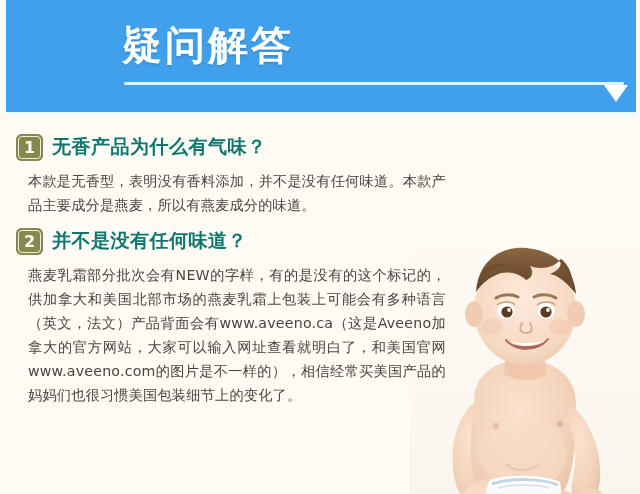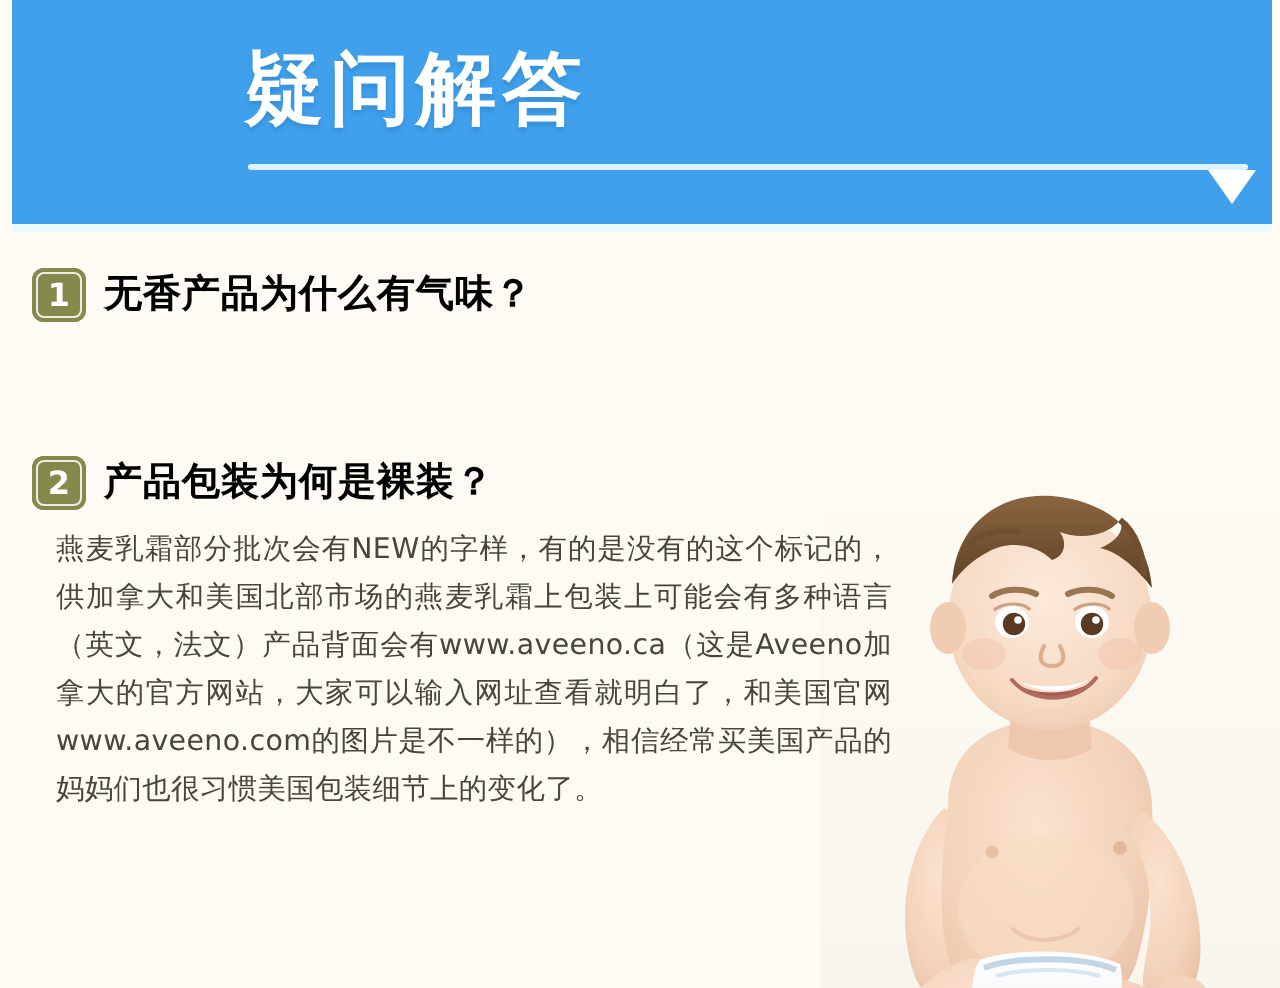--- a/index.html
+++ b/index.html
@@ -111,21 +111,21 @@
     border-radius: 4px;
     width: 21px;
     height: 21px;
     line-height: 21px;
     margin: 2px auto;
     font-size: 16px;
   }
   .qa-question {
     font-size: 19px;
     font-weight: bold;
-    color: #000000;
+    color: #0f766e;
     letter-spacing: 0.5px;
     white-space: nowrap;
   }
 
   .qa-body {
     margin-top: 7px;
     padding-left: 12px;
   }
   .qa-para {
     font-size: 14.2px;
@@ -261,28 +261,31 @@
       </svg>
     </div>
 
     <div class="qa-block" id="qa-1">
       <div class="qa-head">
         <div class="qa-badge">
           <span>1</span>
         </div>
         <div class="qa-question">无香产品为什么有气味？</div>
       </div>
+      <div class="qa-body">
+        <p class="qa-para">本款是无香型，表明没有香料添加，并不是没有任何味道。本款产品主要成分是燕麦，所以有燕麦成分的味道。</p>
+      </div>
     </div>
 
     <div class="qa-block" id="qa-2">
       <div class="qa-head">
         <div class="qa-badge">
           <span>2</span>
         </div>
-        <div class="qa-question">产品包装为何是裸装？</div>
+        <div class="qa-question">并不是没有任何味道？</div>
       </div>
       <div class="qa-body">
         <p class="qa-para">燕麦乳霜部分批次会有NEW的字样，有的是没有的这个标记的，供加拿大和美国北部市场的燕麦乳霜上包装上可能会有多种语言（英文，法文）产品背面会有www.aveeno.ca（这是Aveeno加拿大的官方网站，大家可以输入网址查看就明白了，和美国官网www.aveeno.com的图片是不一样的），相信经常买美国产品的妈妈们也很习惯美国包装细节上的变化了。</p>
       </div>
     </div>
 
   </div>
 </div>
 
 </body></html>

